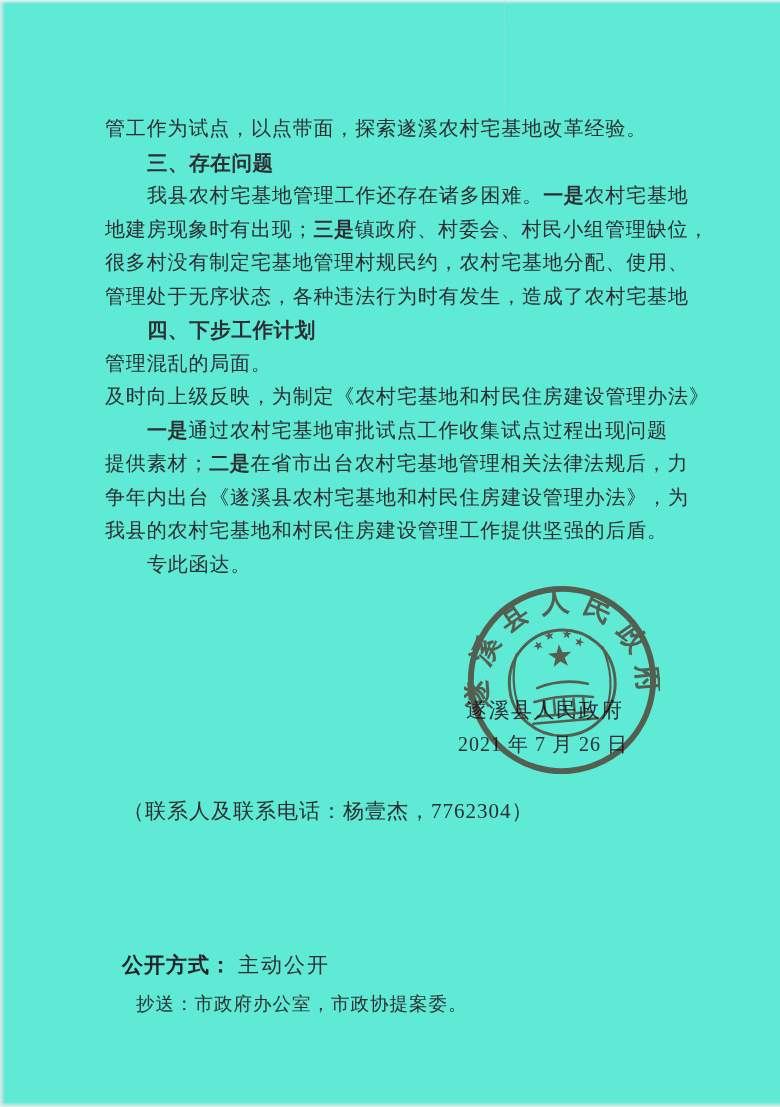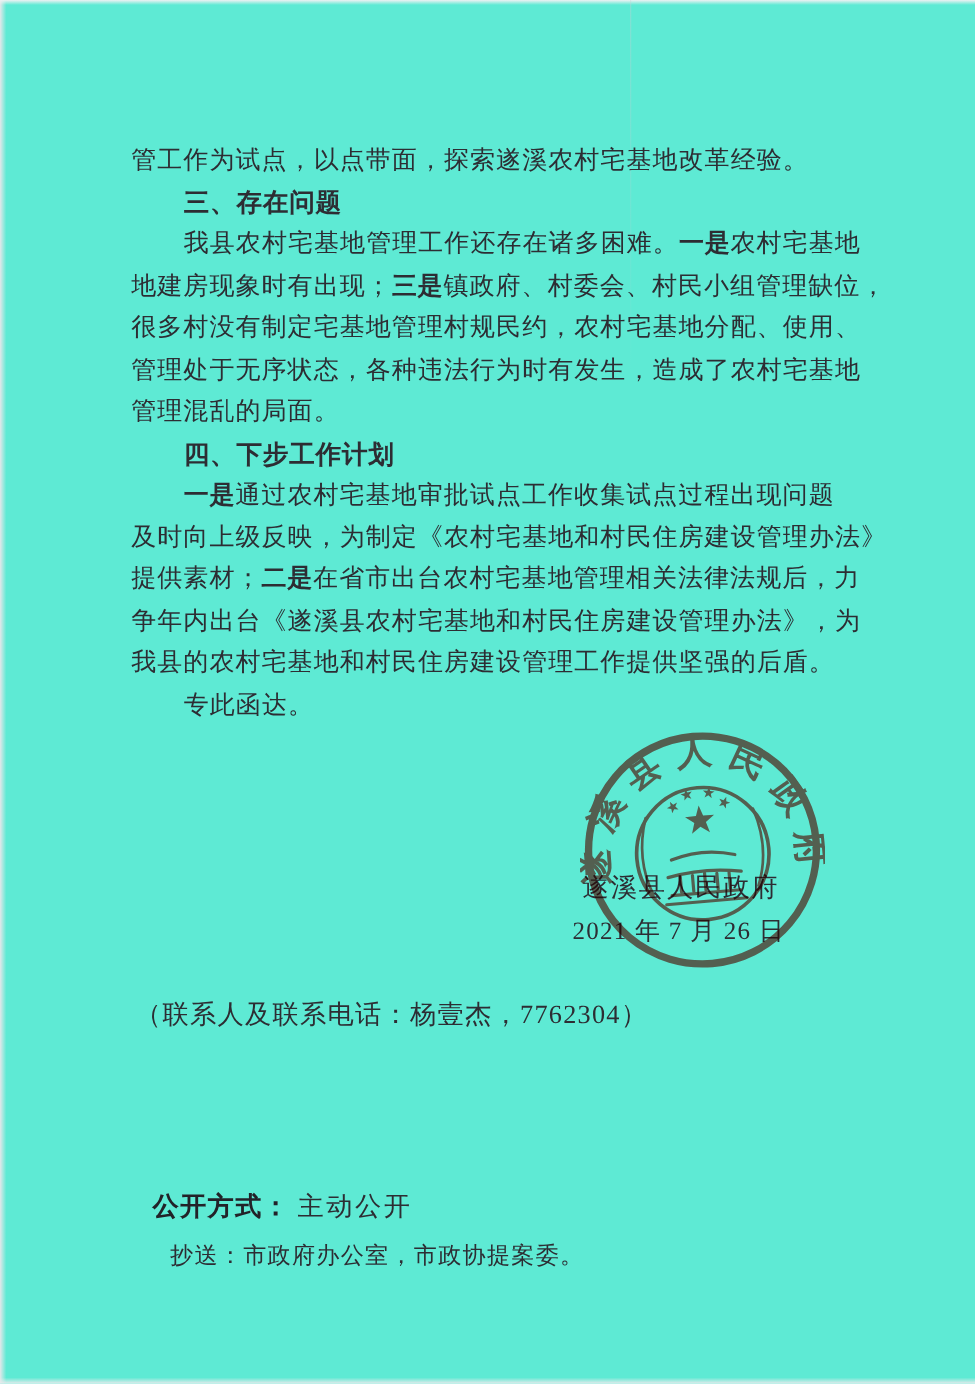--- a/index.html
+++ b/index.html
@@ -34,21 +34,21 @@
 
   .signature-name {
     position:absolute; left:466px; top:696px;
     font-size:21px; letter-spacing:1.5px; color:#2d2d33; white-space:nowrap;
   }
   .signature-date {
     position:absolute; left:458px; top:731px;
     font-size:20px; letter-spacing:1px; color:#2d2d33; white-space:nowrap;
   }
   .contact-line {
-    position:absolute; left:108px; top:797px;
+    position:absolute; left:123px; top:797px;
     font-size:21px; letter-spacing:1px; color:#2d2d33; white-space:nowrap;
   }
   .publish-line {
     position:absolute; left:122px; top:951px; font-size:21px; white-space:nowrap;
   }
   .publish-line .label {
     font-weight:700; font-family:"Liberation Sans","DejaVu Sans",sans-serif;
     letter-spacing:1px; color:#222228;
   }
   .publish-line .value { letter-spacing:2px; margin-left:6px; color:#2d2d33; }
@@ -73,24 +73,24 @@
   <div class="edge-bottom"></div>
   <div class="fold-line"></div>
 
   <div class="body-text">
       <div class="line"><span>管工作为试点，以点带面，探索遂溪农村宅基地改革经验。</span></div>
       <div class="line indent heading"><span class="b">三、存在问题</span></div>
       <div class="line indent"><span>我县农村宅基地管理工作还存在诸多困难。</span><span class="b">一是</span><span>农村宅基地</span></div>
       <div class="line"><span>地建房现象时有出现；</span><span class="b">三是</span><span>镇政府、村委会、村民小组管理缺位，</span></div>
       <div class="line"><span>很多村没有制定宅基地管理村规民约，农村宅基地分配、使用、</span></div>
       <div class="line"><span>管理处于无序状态，各种违法行为时有发生，造成了农村宅基地</span></div>
+      <div class="line indent heading"><span class="b">四、下步工作计划</span></div>
       <div class="line"><span>管理混乱的局面。</span></div>
-      <div class="line indent heading"><span class="b">四、下步工作计划</span></div>
+      <div class="line"><span>及时向上级反映，为制定《农村宅基地和村民住房建设管理办法》</span></div>
       <div class="line indent"><span class="b">一是</span><span>通过农村宅基地审批试点工作收集试点过程出现问题</span></div>
-      <div class="line"><span>及时向上级反映，为制定《农村宅基地和村民住房建设管理办法》</span></div>
       <div class="line"><span>提供素材；</span><span class="b">二是</span><span>在省市出台农村宅基地管理相关法律法规后，力</span></div>
       <div class="line"><span>争年内出台《遂溪县农村宅基地和村民住房建设管理办法》，为</span></div>
       <div class="line"><span>我县的农村宅基地和村民住房建设管理工作提供坚强的后盾。</span></div>
       <div class="line indent"><span>专此函达。</span></div>
     </div>
 
   <div class="signature-name">遂溪县人民政府</div>
   <div class="signature-date">2021 年 7 月 26 日</div>
 
   <div class="contact-line">（联系人及联系电话：杨壹杰，7762304）</div>

